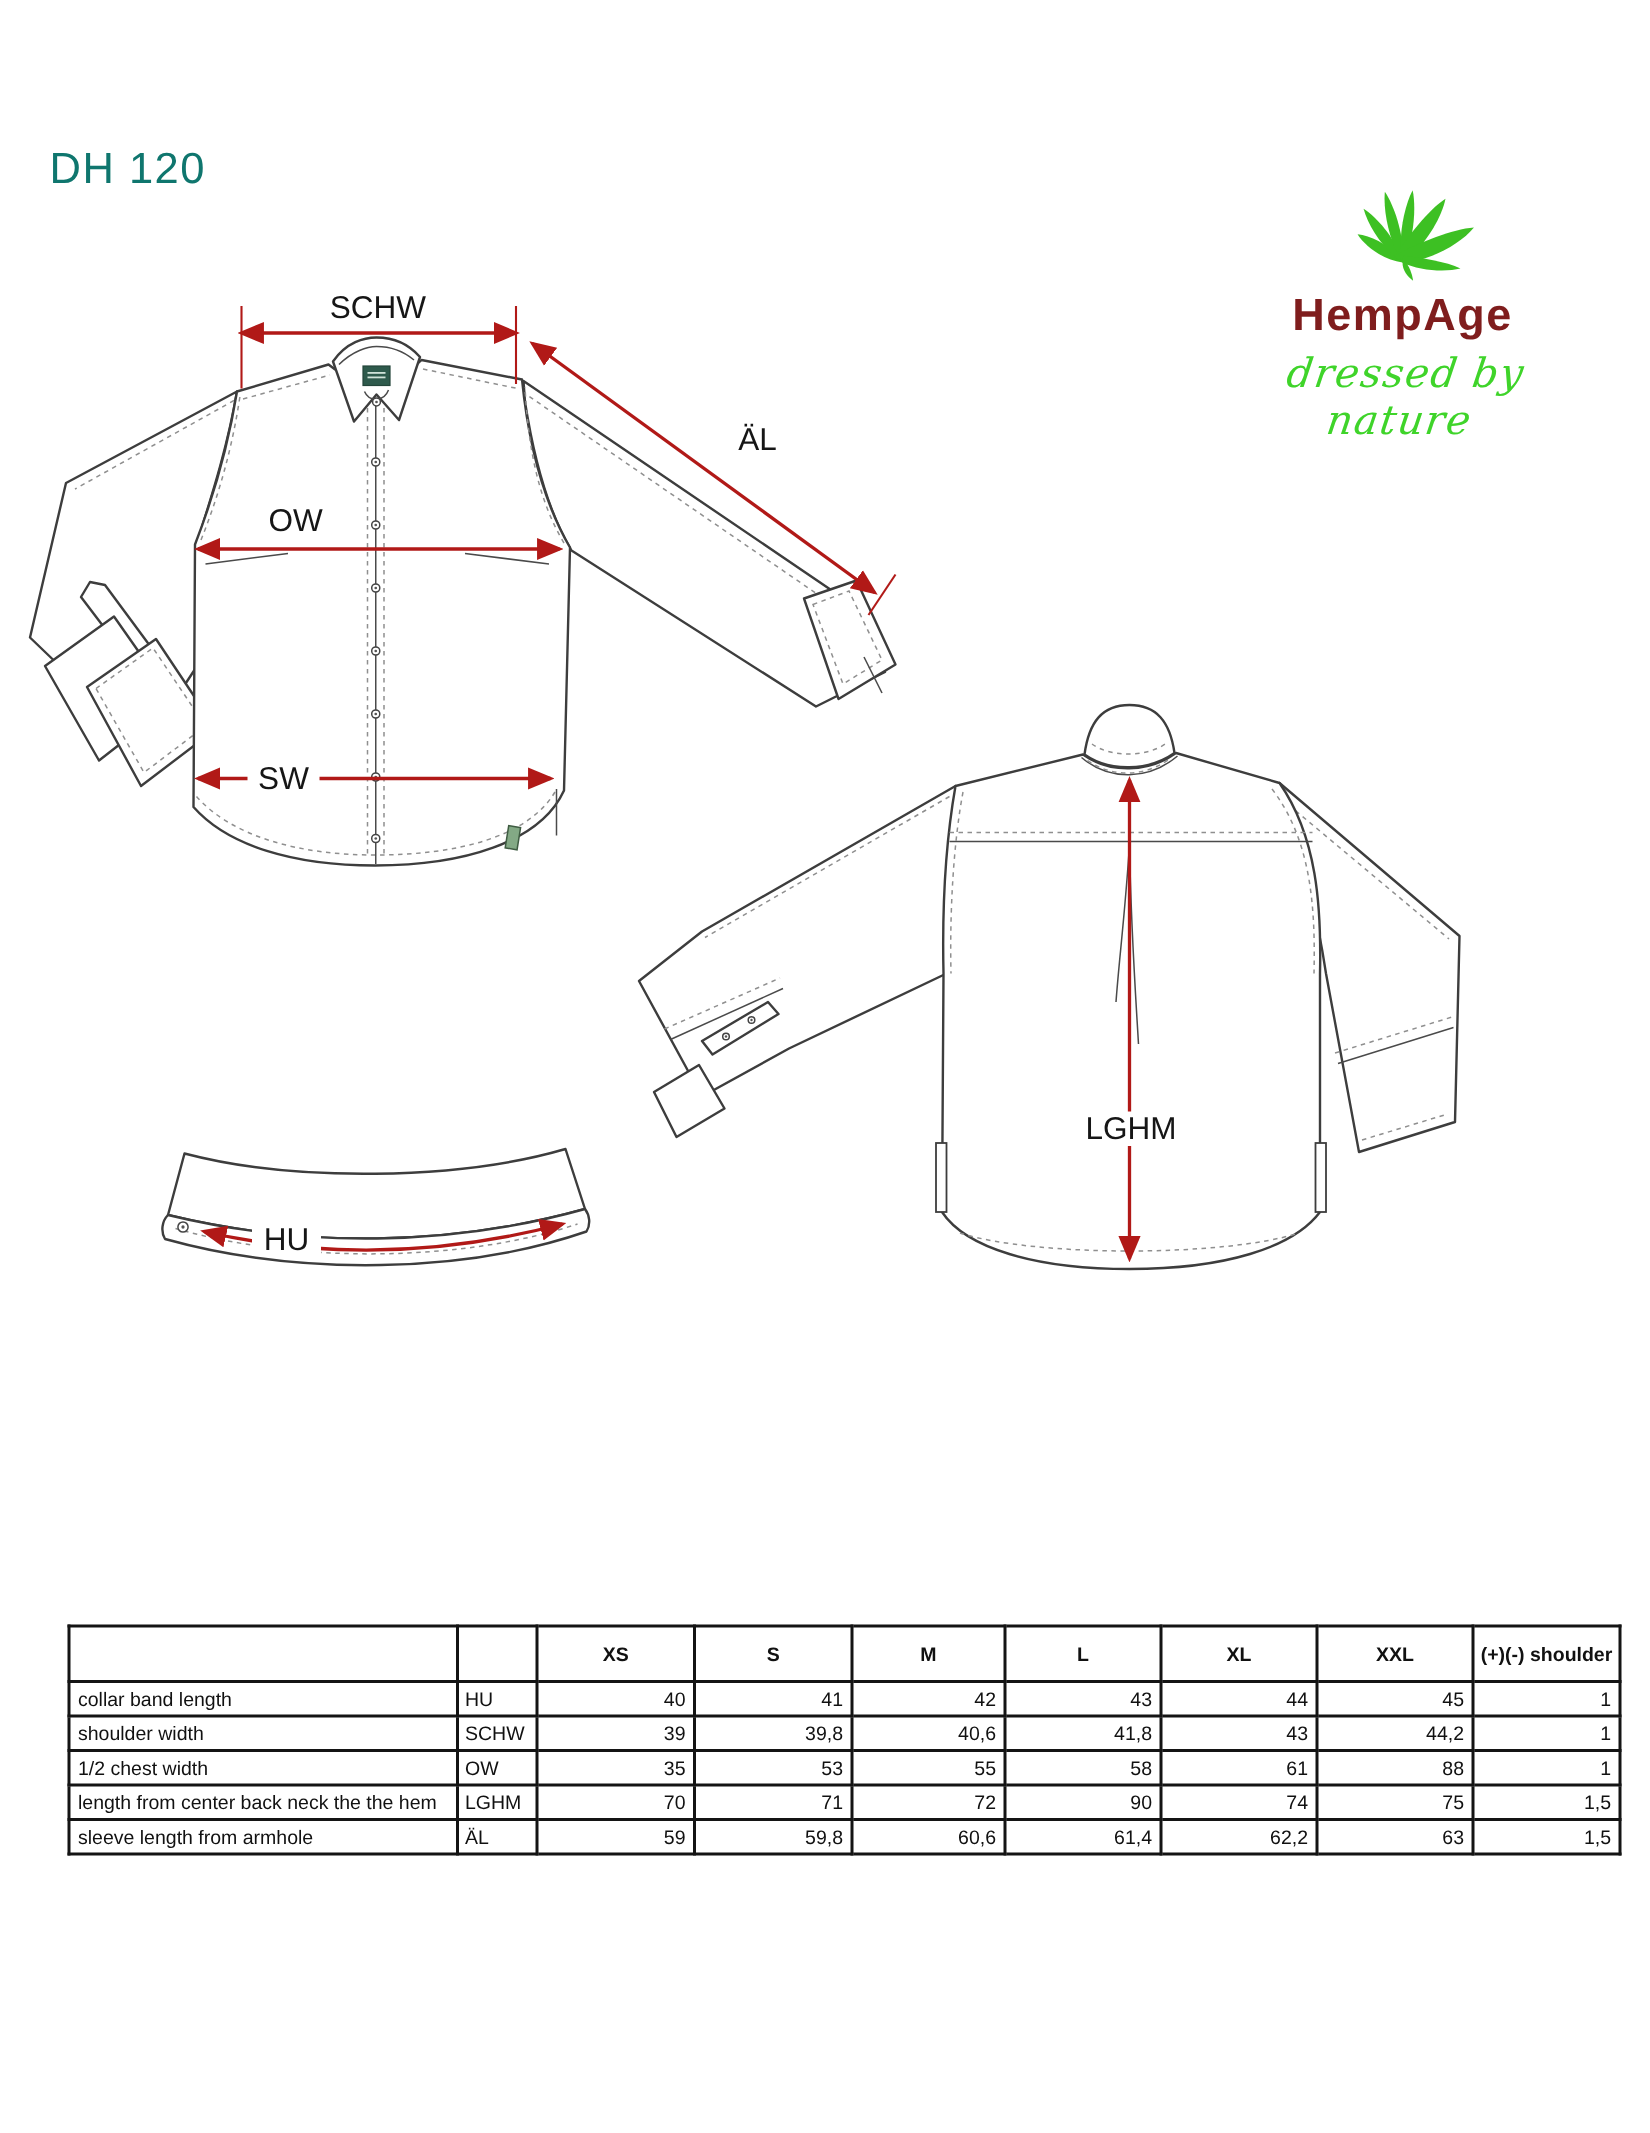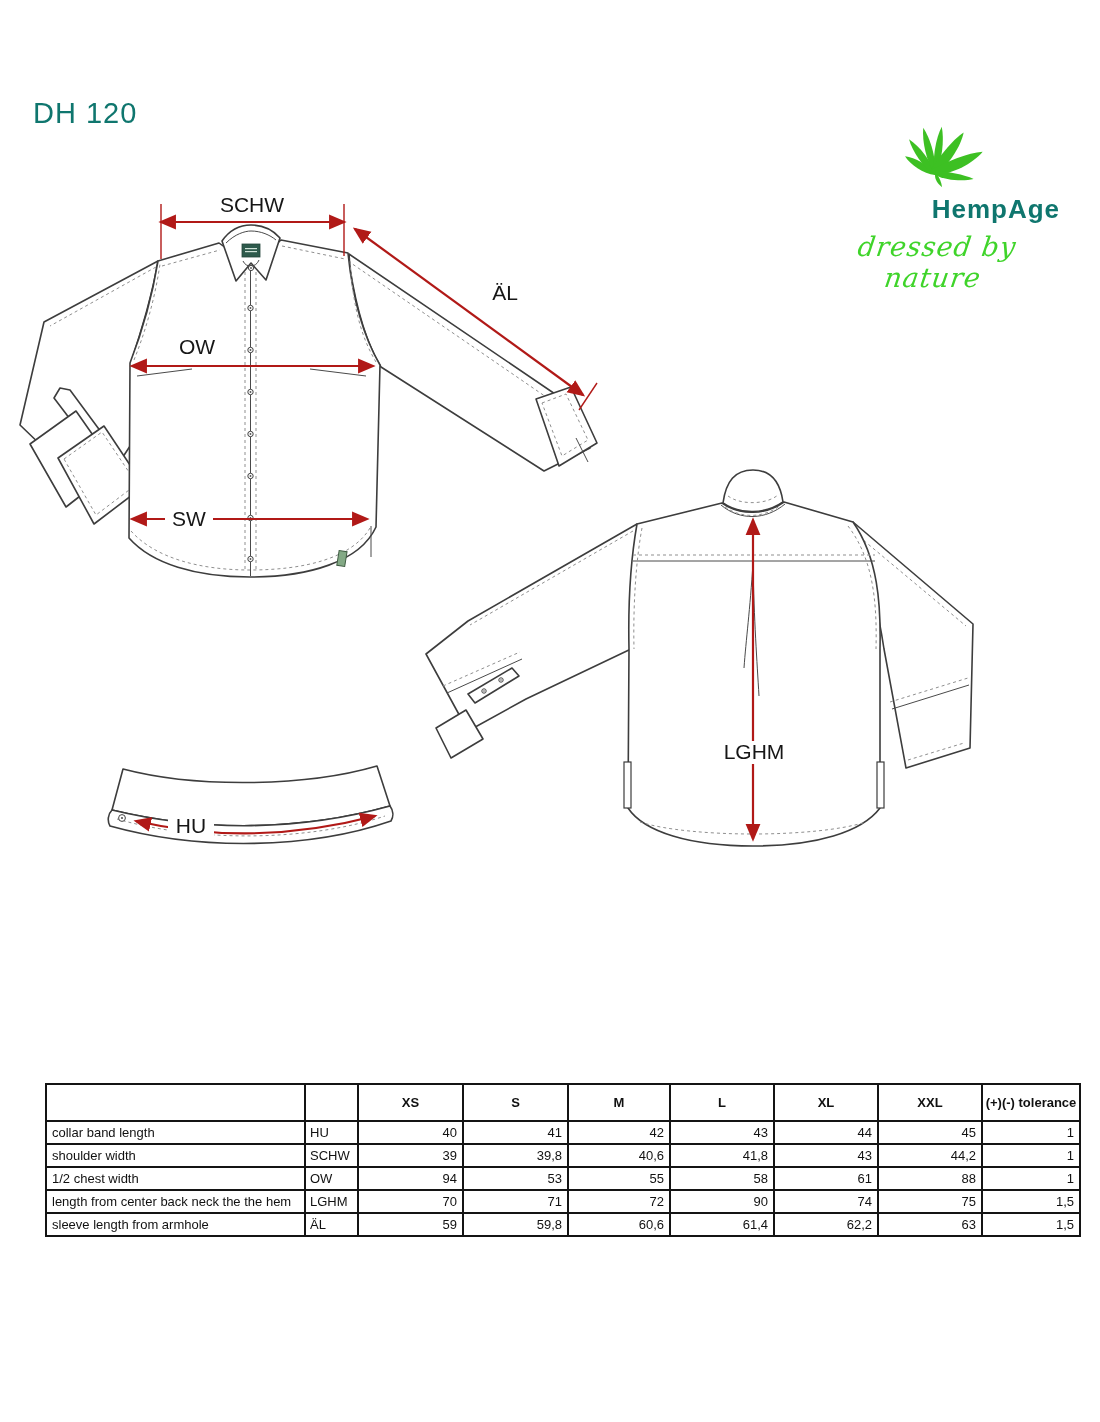--- a/index.html
+++ b/index.html
@@ -1,20 +1,20 @@
 <!DOCTYPE html>
 <html><head>
 <meta charset="utf-8">
 <style>
   html,body{margin:0;padding:0;background:#ffffff;}
   body{width:1100px;height:1422px;position:relative;font-family:"Liberation Sans",sans-serif;overflow:hidden;}
   .title{position:absolute;left:33px;top:97px;font-size:29px;color:#0f766e;letter-spacing:1px;}
   .logo{position:absolute;left:810px;top:88px;width:250px;text-align:center;}
   .leaf{display:block;margin:0 auto;width:106px;height:112px;}
-  .brand{font-size:26px;font-weight:700;color:#0f766e;letter-spacing:1px;margin-top:-6px;text-align:right;}
+  .brand{font-size:30px;font-weight:700;color:#7f1d1d;letter-spacing:1px;margin-top:-6px;}
   .tagline{font-family:"DejaVu Serif",serif;font-style:italic;font-size:27px;color:#3fd42a;
            transform:skewX(-8deg);margin-top:6px;letter-spacing:1px;}
   .drawing{position:absolute;left:0;top:180px;width:1100px;height:720px;}
   .sheet-table{position:absolute;left:33px;top:1083px;border-collapse:collapse;table-layout:fixed;
                width:1034px;font-size:13px;color:#111;margin-left:12px;}
   .sheet-table th,.sheet-table td{border:2px solid #141414;overflow:hidden;white-space:nowrap;}
   .sheet-table th{height:33px;font-size:13px;font-weight:700;text-align:center;}
   .sheet-table td{height:19px;}
   .sheet-table td.desc{text-align:left;padding-left:5px;}
   .sheet-table td.code{text-align:left;padding-left:4px;}
@@ -215,21 +215,21 @@
   <thead>
       <tr>
         <th></th>
         <th></th>
         <th>XS</th>
         <th>S</th>
         <th>M</th>
         <th>L</th>
         <th>XL</th>
         <th>XXL</th>
-        <th>(+)(-) tolerance</th>
+        <th>(+)(-) shoulder</th>
       </tr>
     </thead>
   <tbody>
       <tr>
         <td class="desc">collar band length</td>
         <td class="code">HU</td>
         <td class="num">40</td>
         <td class="num">41</td>
         <td class="num">42</td>
         <td class="num">43</td>
@@ -244,21 +244,21 @@
         <td class="num">39,8</td>
         <td class="num">40,6</td>
         <td class="num">41,8</td>
         <td class="num">43</td>
         <td class="num">44,2</td>
         <td class="num">1</td>
       </tr>
       <tr>
         <td class="desc">1/2 chest width</td>
         <td class="code">OW</td>
-        <td class="num">94</td>
+        <td class="num">35</td>
         <td class="num">53</td>
         <td class="num">55</td>
         <td class="num">58</td>
         <td class="num">61</td>
         <td class="num">88</td>
         <td class="num">1</td>
       </tr>
       <tr>
         <td class="desc">length from center back neck the the hem</td>
         <td class="code">LGHM</td>

